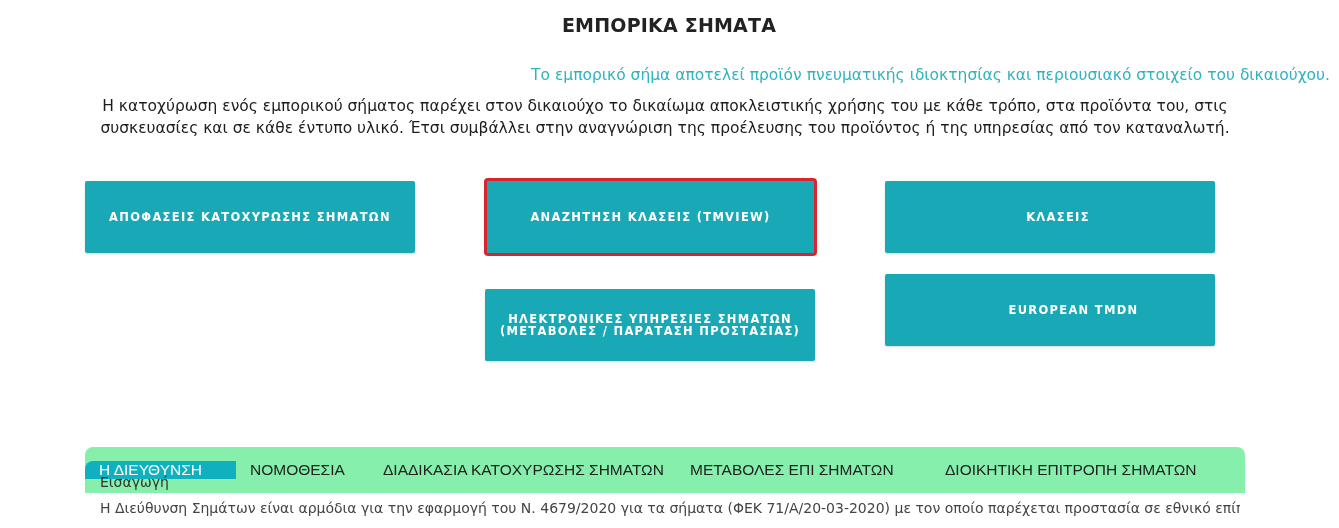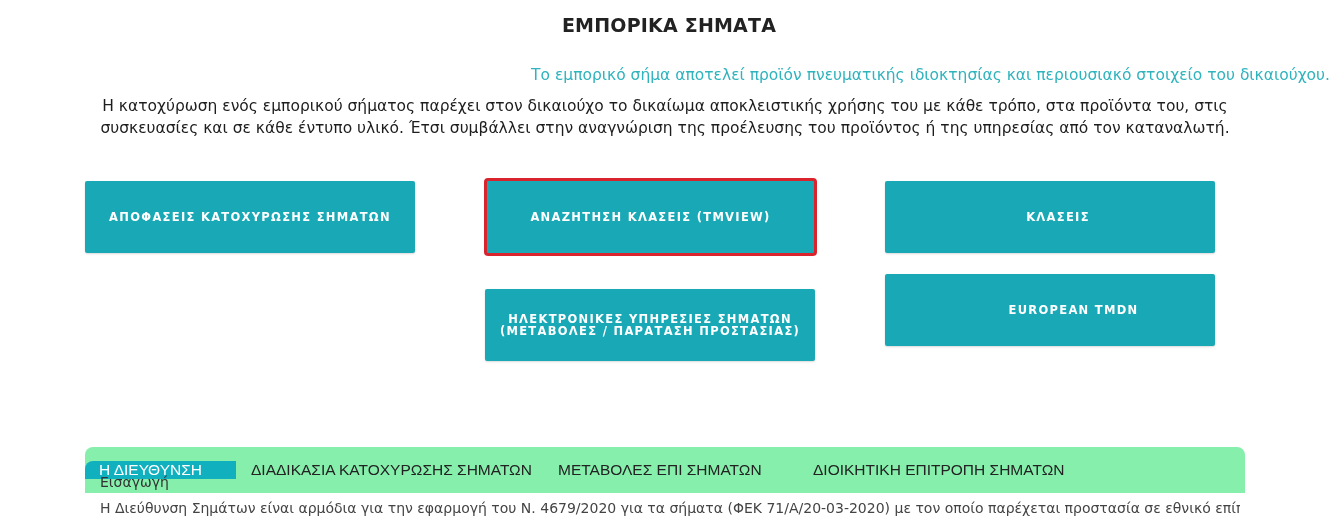--- a/index.html
+++ b/index.html
@@ -85,20 +85,21 @@
   <div class="btn" style="left:485px; top:289px; flex-direction:column;">
     <span class="btn-label">ΗΛΕΚΤΡΟΝΙΚΕΣ ΥΠΗΡΕΣΙΕΣ ΣΗΜΑΤΩΝ</span>
     <span class="btn-label">(ΜΕΤΑΒΟΛΕΣ / ΠΑΡΑΤΑΣΗ ΠΡΟΣΤΑΣΙΑΣ)</span>
   </div>
   <div class="btn" style="left:885px; top:274px;padding-left:47px;">
     <span class="btn-label">EUROPEAN TMDN</span>
   </div>
 
   <div class="tabs">
     <div class="tab active">Η ΔΙΕΥΘΥΝΣΗ</div>
+    <div class="tab tab-2">ΝΟΜΟΘΕΣΙΑ</div>
     <div class="tab tab-3">ΔΙΑΔΙΚΑΣΙΑ ΚΑΤΟΧΥΡΩΣΗΣ ΣΗΜΑΤΩΝ</div>
     <div class="tab tab-4">ΜΕΤΑΒΟΛΕΣ ΕΠΙ ΣΗΜΑΤΩΝ</div>
     <div class="tab tab-5">ΔΙΟΙΚΗΤΙΚΗ ΕΠΙΤΡΟΠΗ ΣΗΜΑΤΩΝ</div>
   </div>
 
   <h3 class="section-heading">Εισαγωγή</h3>
   <p class="section-text">Η Διεύθυνση Σημάτων είναι αρμόδια για την εφαρμογή του Ν. 4679/2020 για τα σήματα (ΦΕΚ 71/Α/20-03-2020) με τον οποίο παρέχεται προστασία σε εθνικό επίπεδο του</p>
 </div>
 
 </body></html>

